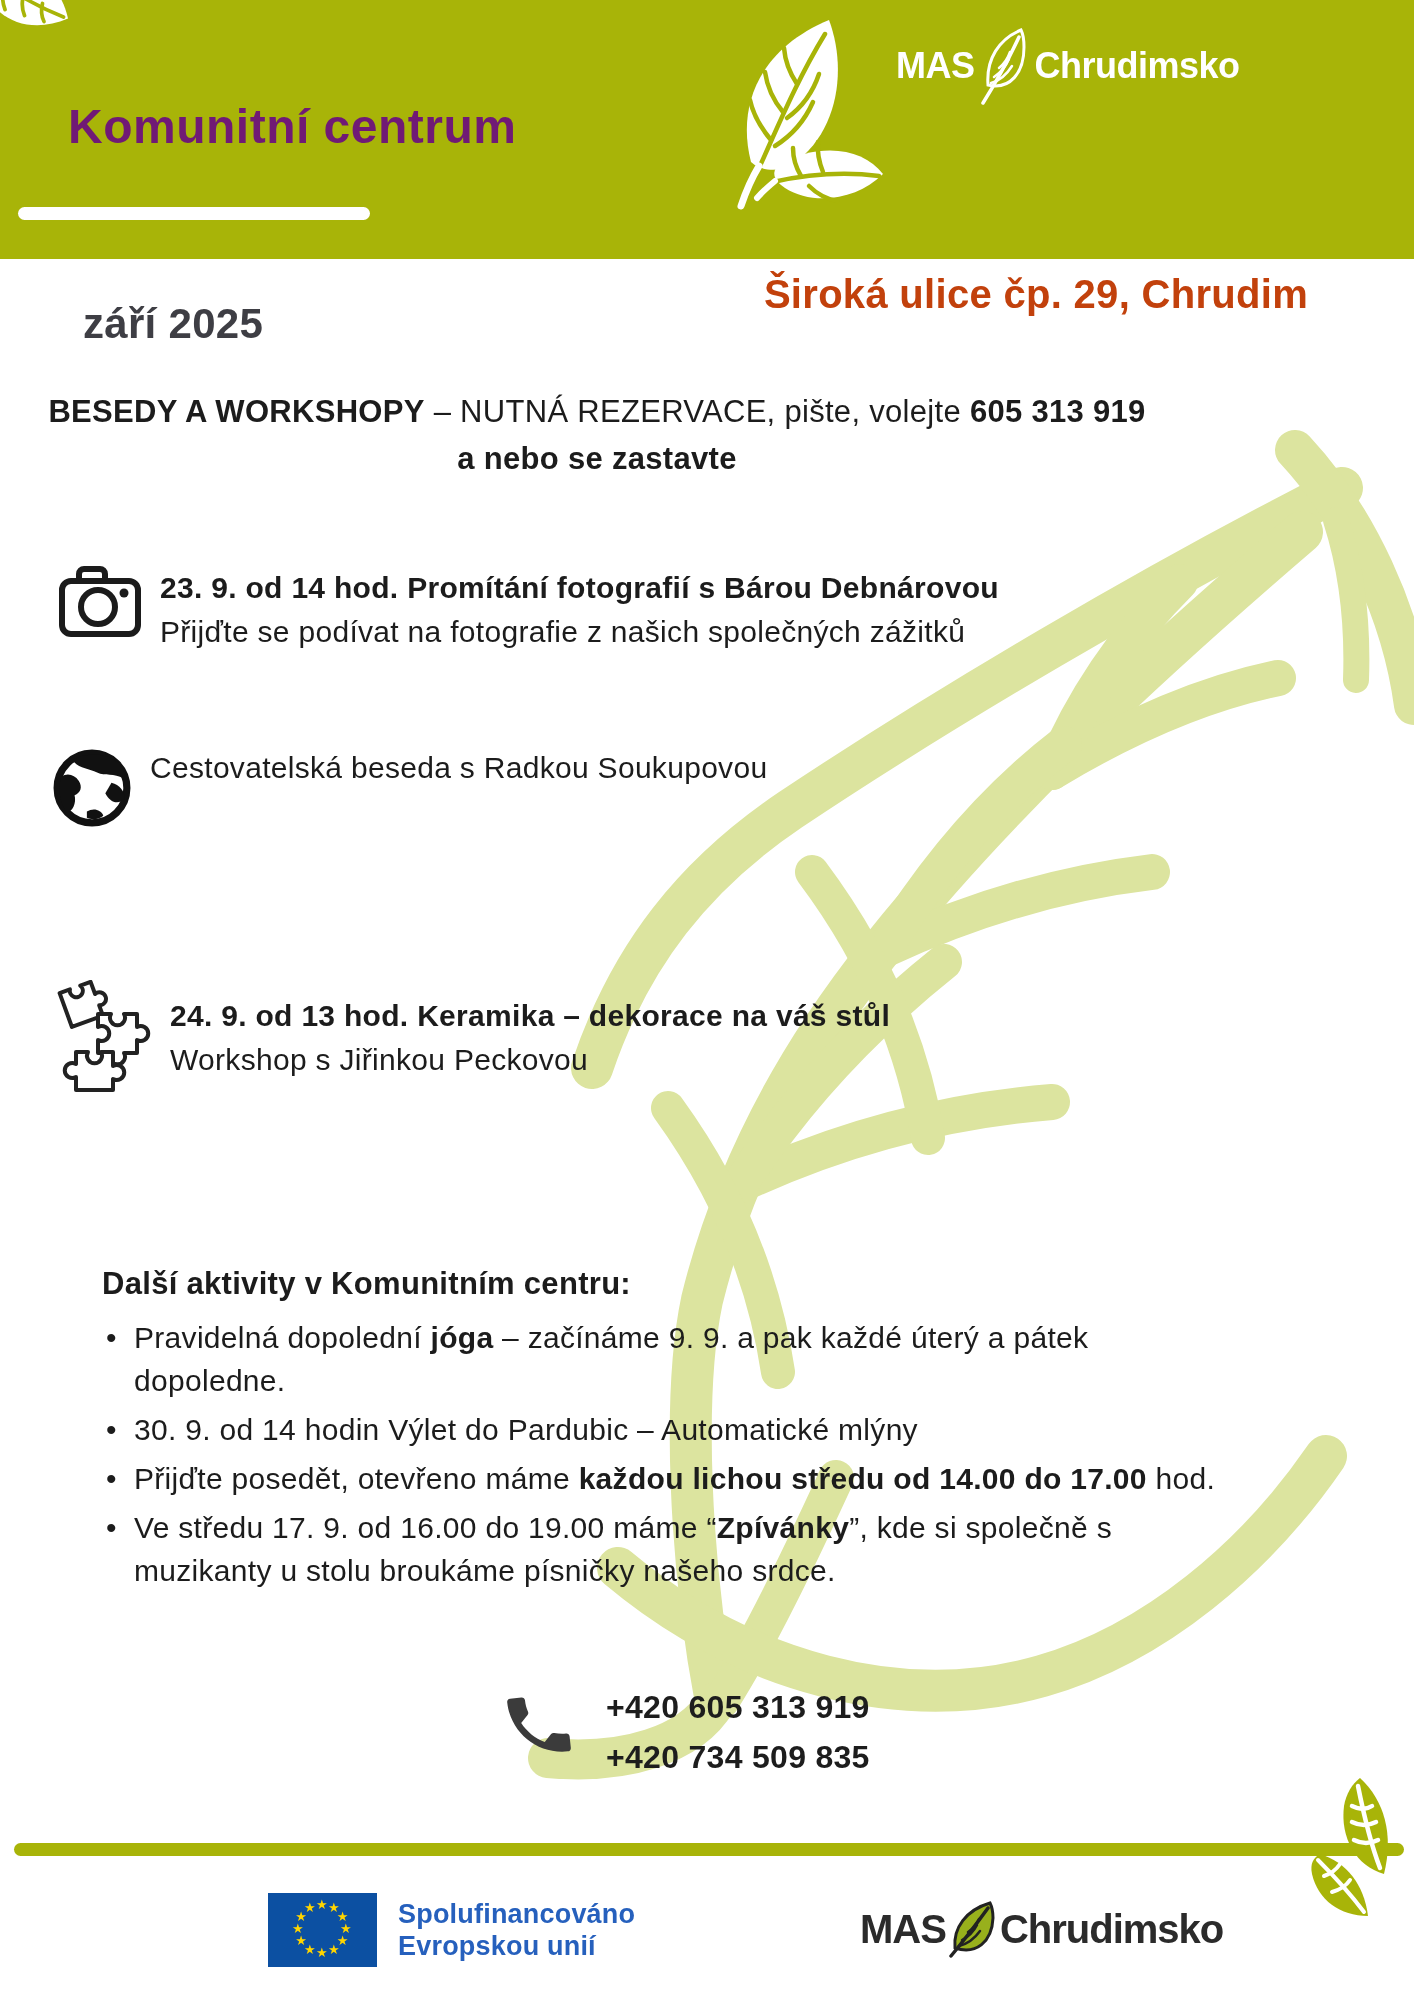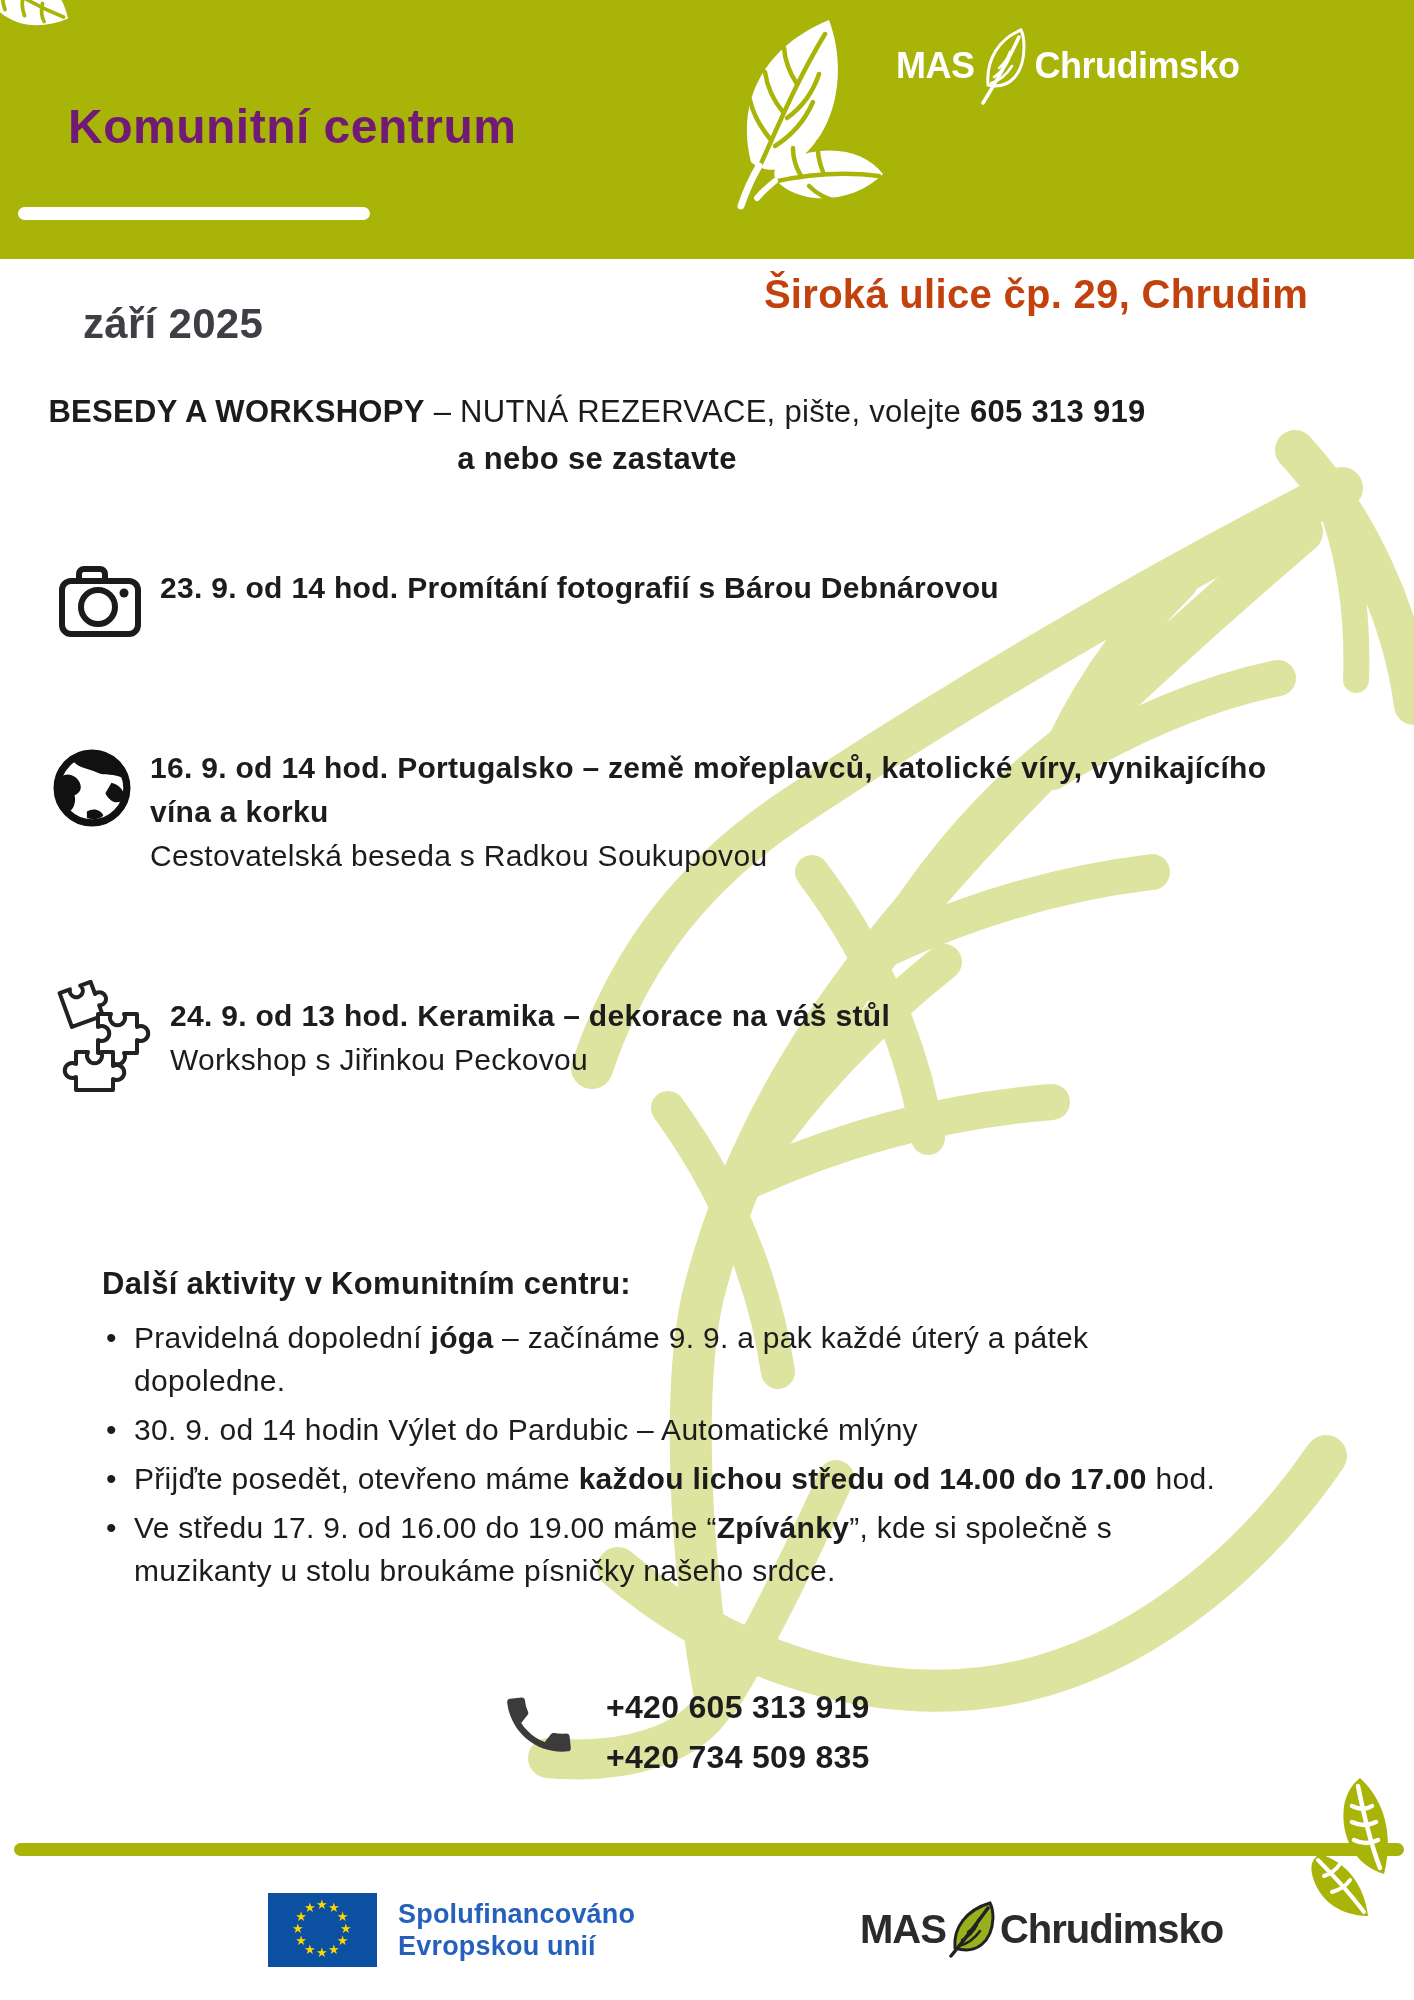--- a/index.html
+++ b/index.html
@@ -182,33 +182,33 @@
   <svg class="abs layer ev1-icon" width="84" height="76" viewBox="0 0 84 76">
     <g fill="none" stroke="#1b1b1b" stroke-width="6" stroke-linejoin="round">
       <rect x="4" y="17" width="76" height="53" rx="9"></rect>
       <path d="M21 17 V10 a5 5 0 0 1 5 -5 h16 a5 5 0 0 1 5 5 v7"></path>
       <circle cx="40" cy="43" r="17"></circle>
     </g>
     <circle cx="66" cy="29" r="4.5" fill="#1b1b1b"></circle>
   </svg>
   <div class="abs layer event-text ev1-text">
     <div class="event-title">23. 9. od 14 hod. Promítání fotografií s Bárou Debnárovou</div>
+    <div class="event-sub">Přijďte se podívat na fotografie z našich společných zážitků</div>
   </div>
 
   <svg class="abs layer ev2-icon" width="80" height="80" viewBox="0 0 78 78">
     <circle cx="39" cy="39" r="34" fill="#ffffff" stroke="#111111" stroke-width="7"></circle>
     <g fill="#111111">
       <path d="M20 12 C32 4 52 4 64 14 C70 19 72 26 70 30 C60 24 52 28 44 24 C36 20 26 20 20 12 Z"></path>
       <path d="M58 34 C66 36 71 42 71 50 C63 56 56 52 52 44 Z"></path>
       <path d="M9 28 C15 24 22 26 26 32 C30 38 28 44 22 46 C24 54 20 62 14 63 C8 53 5 40 9 28 Z"></path>
       <path d="M34 62 C40 58 48 60 50 66 C46 70 38 70 34 68 Z"></path>
     </g>
   </svg>
   <div class="abs layer event-text ev2-text">
-    <div class="event-title">16. 9. od 14 hod. Portugalsko – země mořeplavců, katolické víry, vynikajícího vína a korku</div>
     <div class="event-sub">Cestovatelská beseda s Radkou Soukupovou</div>
   </div>
 
   <svg class="abs layer ev3-icon" width="96" height="114" viewBox="0 0 96 114">
     <g fill="#ffffff" stroke="#222222" stroke-width="4" stroke-linejoin="round">
       <g transform="rotate(-20 26 22)">
         <path d="M8 6 h11 a6.5 6.5 0 1 0 11 0 h11 v13 a6.5 6.5 0 1 1 0 12 v11 h-33 z"></path>
       </g>
       <path d="M42 34 h13 a7.5 7.5 0 1 0 13 0 h13 v13 a7.5 7.5 0 1 1 0 13 v13 h-13 a7.5 7.5 0 1 1 -13 0 h-13 v-13 a7.5 7.5 0 1 0 0 -13 z"></path>
       <path d="M20 72 h12 a7.5 7.5 0 1 0 13 0 h12 v14 a7.5 7.5 0 1 1 0 13 v11 h-37 v-13 a7.5 7.5 0 1 1 0 -13 z"></path>

